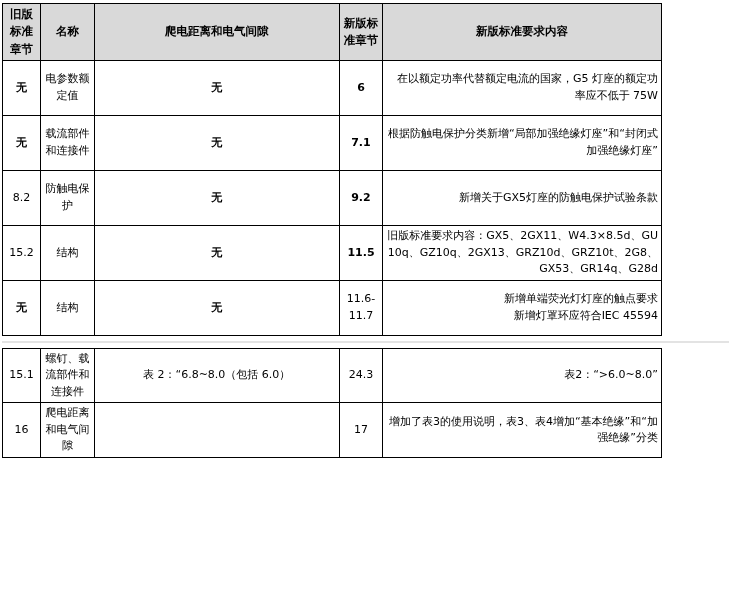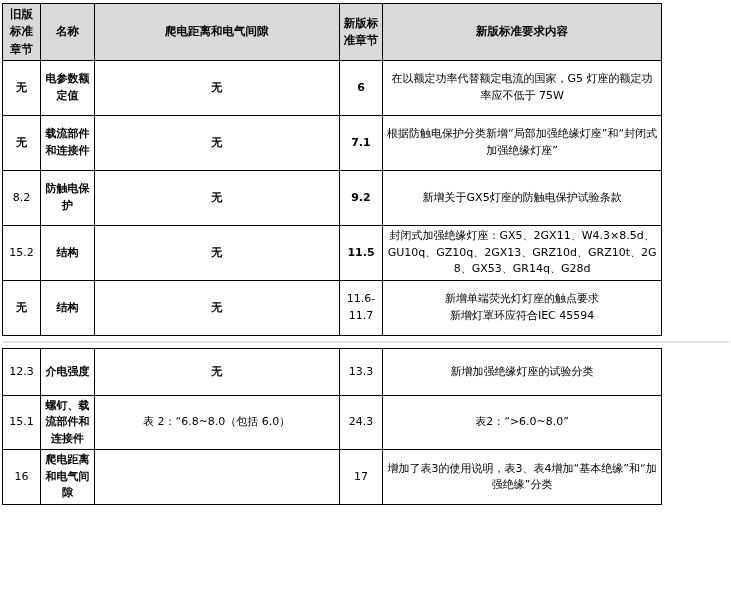--- a/index.html
+++ b/index.html
@@ -33,25 +33,25 @@
   }
   table.std thead th {
     background: #d9d9d9;
     font-weight: bold;
     text-align: center;
     height: 33px;
     font-size: 11.5px;
   }
   
   td.c-old-chapter { text-align: center; }
-  td.c-name { text-align: center; font-weight: bold; }
+  td.c-name { text-align: center; font-weight: normal; }
   td.c-name.left { text-align: center; }
   td.c-old-content { text-align: center; }
   td.c-new-chapter { text-align: center; white-space: pre-line; }
-  td.c-new-content { text-align: center; padding-left: 7px; white-space: pre-line; }
+  td.c-new-content { text-align: right; padding-left: 7px; white-space: pre-line; }
   td.b { font-weight: bold; }
   
   #table1 tbody tr { height: 55px; }
   #table1 tbody tr:nth-child(6) { height: 63px; }
   
   #table2 tbody tr:nth-child(1) { height: 47px; }
   #table2 tbody tr:nth-child(2) { height: 53px; }
   #table2 tbody tr:nth-child(3) { height: 53px; }
   #table2 tbody tr:nth-child(4) { height: 66px; }
   
@@ -110,21 +110,21 @@
     <td class="c-name">防触电保护</td>
     <td class="c-old-content b">无</td>
     <td class="c-new-chapter b">9.2</td>
     <td class="c-new-content">新增关于GX5灯座的防触电保护试验条款</td>
   </tr>
         <tr>
     <td class="c-old-chapter">15.2</td>
     <td class="c-name">结构</td>
     <td class="c-old-content b">无</td>
     <td class="c-new-chapter b">11.5</td>
-    <td class="c-new-content">封闭式加强绝缘灯座：GX5、2GX11、W4.3×8.5d、GU10q、GZ10q、2GX13、GRZ10d、GRZ10t、2G8、GX53、GR14q、G28d</td>
+    <td class="c-new-content">旧版标准要求内容：GX5、2GX11、W4.3×8.5d、GU10q、GZ10q、2GX13、GRZ10d、GRZ10t、2G8、GX53、GR14q、G28d</td>
   </tr>
         <tr>
     <td class="c-old-chapter b">无</td>
     <td class="c-name">结构</td>
     <td class="c-old-content b">无</td>
     <td class="c-new-chapter">11.6-
 11.7</td>
     <td class="c-new-content">新增单端荧光灯灯座的触点要求
 新增灯罩环应符合IEC 45594</td>
   </tr>
@@ -136,27 +136,20 @@
   <table class="std" id="table2">
     <colgroup>
       <col style="width:5.8%">
       <col style="width:8.1%">
       <col style="width:37.2%">
       <col style="width:6.6%">
       <col style="width:42.3%">
     </colgroup>
     <tbody>
         <tr>
-    <td class="c-old-chapter">12.3</td>
-    <td class="c-name">介电强度</td>
-    <td class="c-old-content b">无</td>
-    <td class="c-new-chapter">13.3</td>
-    <td class="c-new-content">新增加强绝缘灯座的试验分类</td>
-  </tr>
-        <tr>
     <td class="c-old-chapter">15.1</td>
     <td class="c-name left">螺钉、载流部件和连接件</td>
     <td class="c-old-content">表 2：“6.8~8.0（包括 6.0）</td>
     <td class="c-new-chapter">24.3</td>
     <td class="c-new-content">表2：“&gt;6.0~8.0”</td>
   </tr>
         <tr>
     <td class="c-old-chapter">16</td>
     <td class="c-name left">爬电距离和电气间隙</td>
     <td class="c-old-content"></td>

